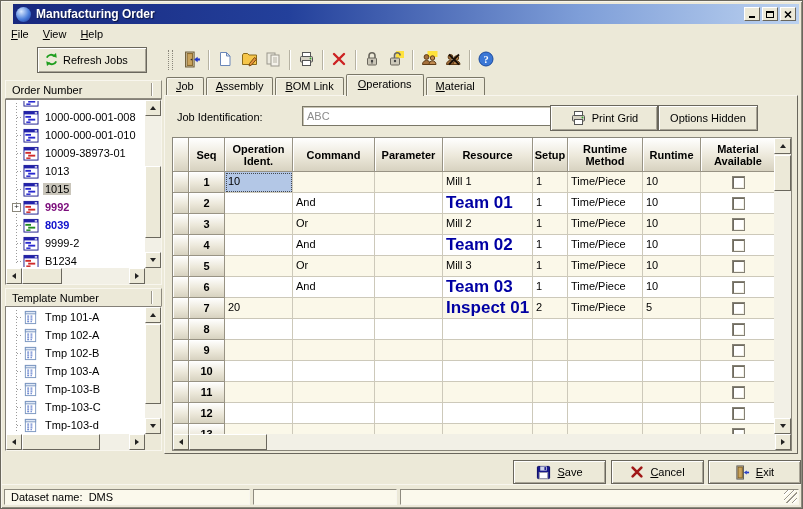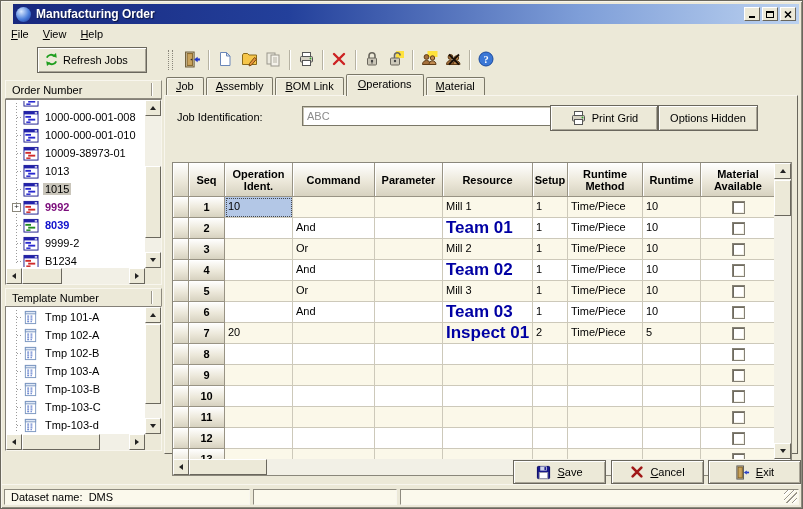--- a/index.html
+++ b/index.html
@@ -80,21 +80,21 @@
   .joblabel{position:absolute;left:12px;top:15px;}
   .jobinput{position:absolute;left:137px;top:10px;width:252px;height:20px;border:1px solid #7a7767;
     box-shadow:inset 1px 1px 0 #c8c4b4;background:#fff;color:#8c8c8c;font:inherit;padding:0 4px;box-sizing:border-box;}
   .pbtn{position:absolute;top:9px;height:26px;background:#ece9d8;border:1px solid #6a675d;
     box-shadow:inset 1px 1px 0 #fff, inset -1px -1px 0 #a9a597;font:inherit;
     display:flex;align-items:center;justify-content:center;gap:5px;}
   .pgrid{left:385px;width:108px;}
   .popts{left:493px;width:100px;}
   
   .grid{position:absolute;left:7px;top:41px;width:620px;height:314px;border:1px solid #8a877b;
-    background:#fff;box-sizing:border-box;overflow:hidden;margin-top:25px;}
+    background:#fff;box-sizing:border-box;overflow:hidden;}
   .gcols{display:grid;grid-template-columns:16px 36px 68px 82px 68px 90px 35px 75px 58px 75px;}
   .g-head{position:absolute;left:0;top:0;height:34px;}
   .g-h,.g-rowhdr{background:linear-gradient(#ffffff,#ece8da 55%,#d7d2c0);
     border-right:1px solid #989384;border-bottom:1px solid #989384;box-shadow:inset 1px 1px 0 #fff;
     font-weight:bold;display:flex;align-items:center;justify-content:center;text-align:center;
     line-height:12px;box-sizing:border-box;}
   .g-h{height:34px;}
   .g-body{position:absolute;left:0;top:34px;right:17px;bottom:16px;overflow:hidden;}
   .g-row{height:21px;}
   .g-cell{border-right:1px solid #cdc9ba;border-bottom:1px solid #cdc9ba;line-height:19px;

